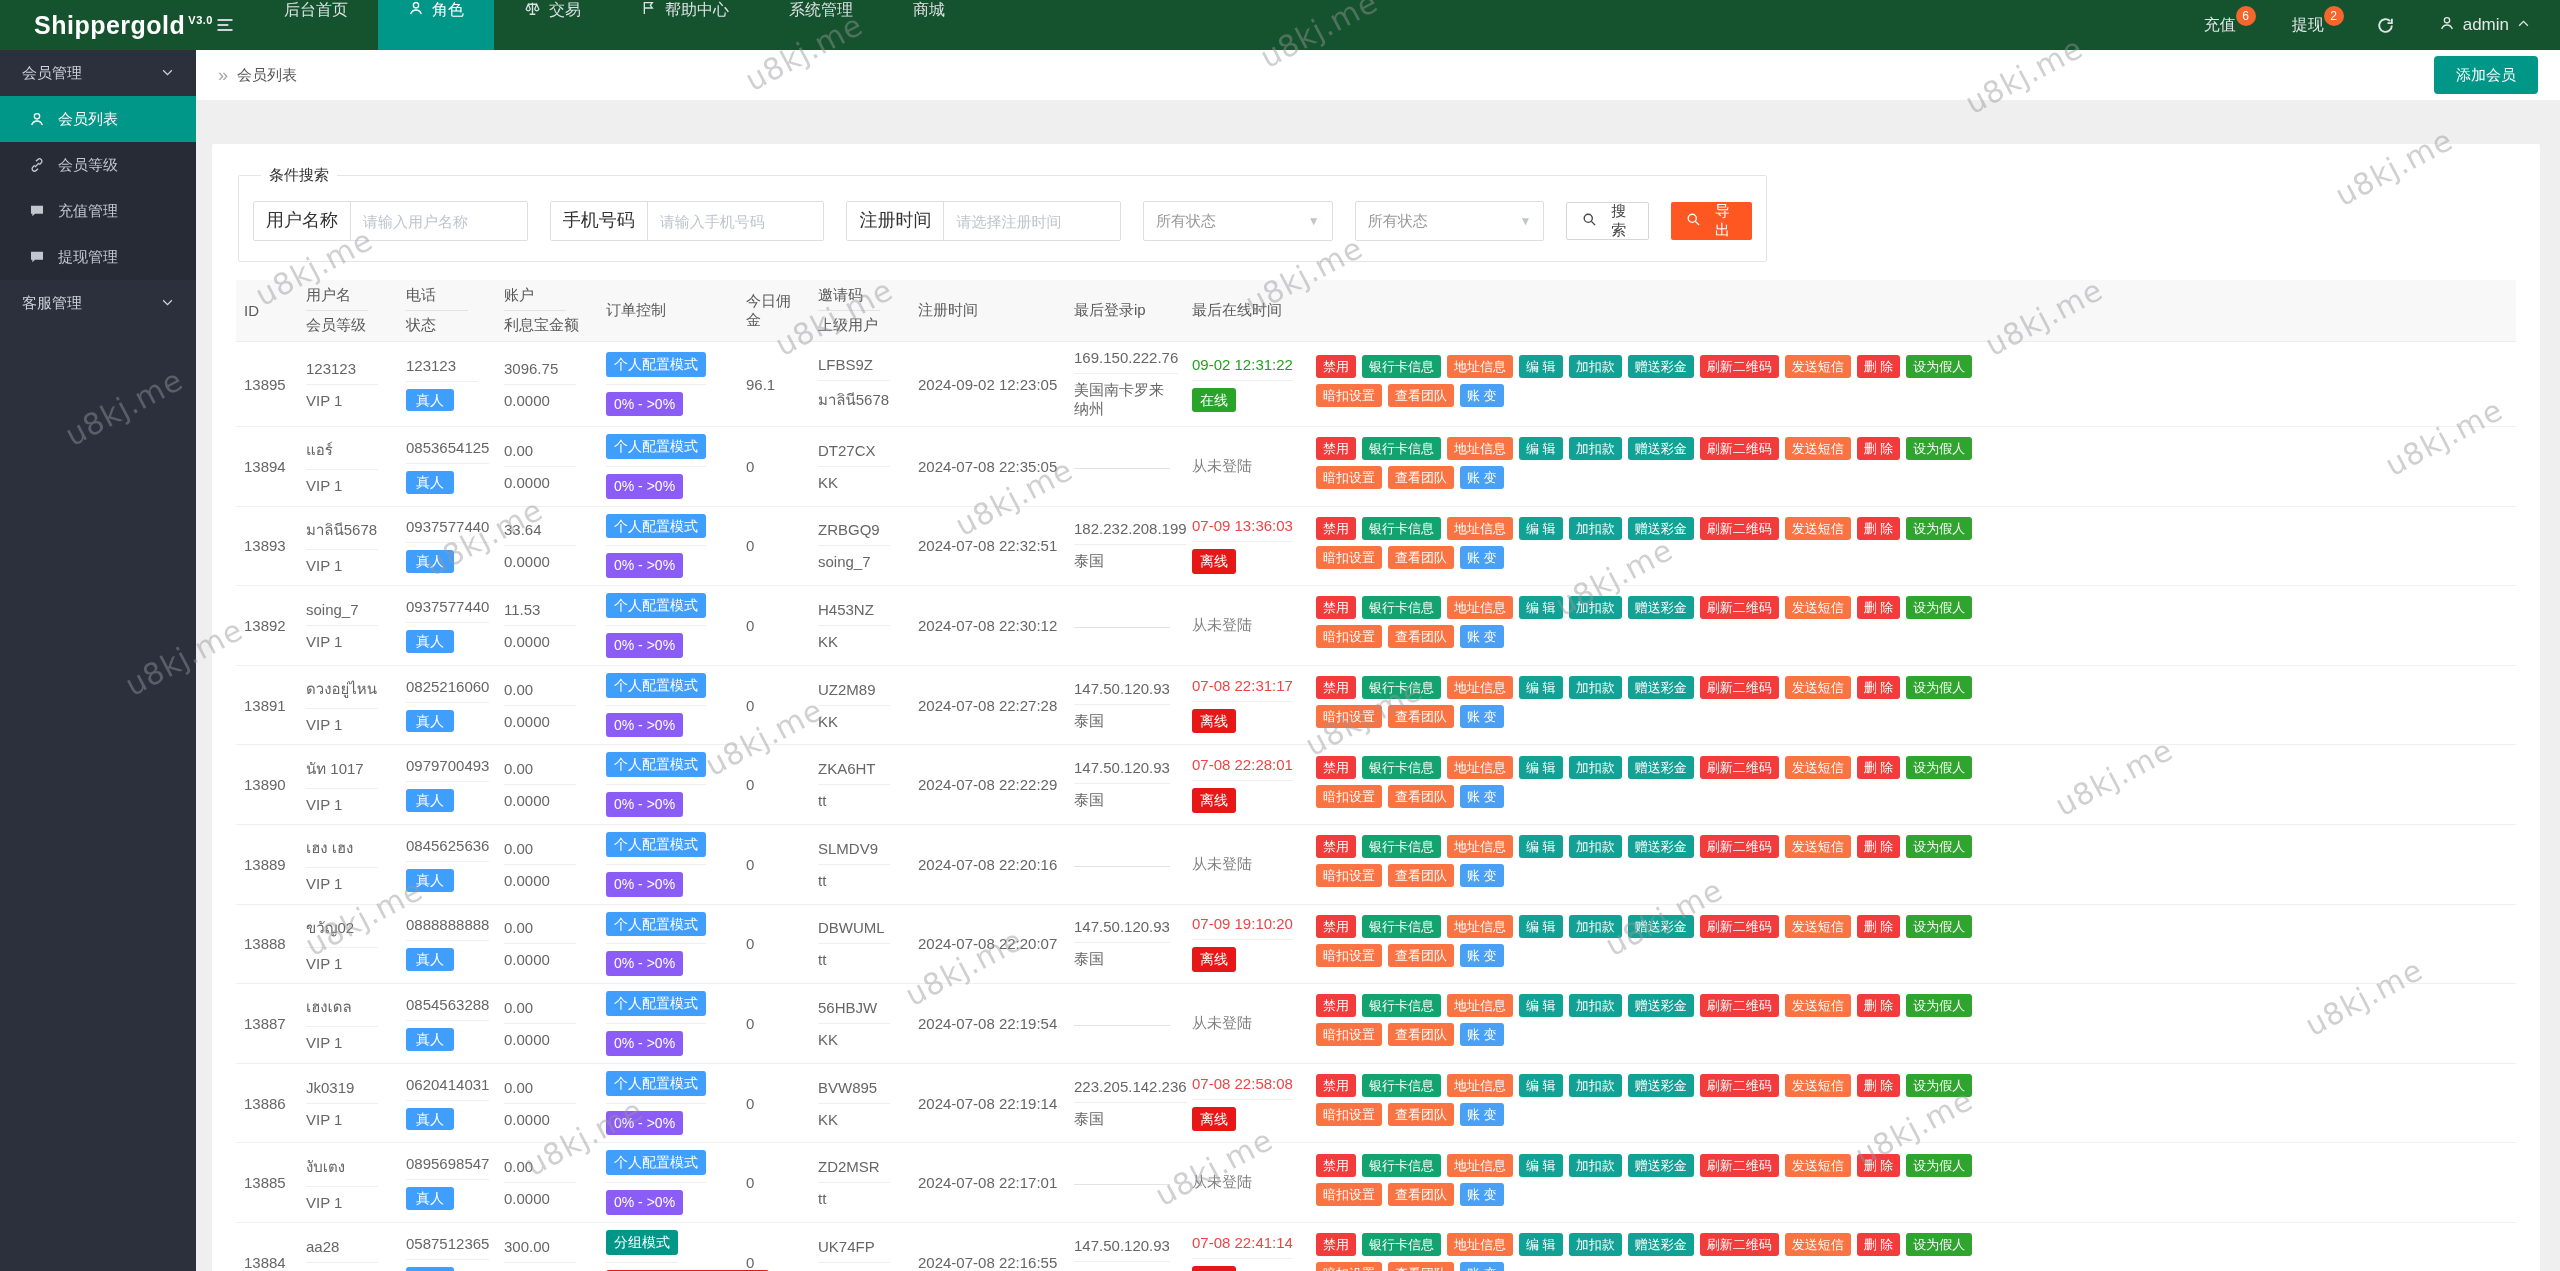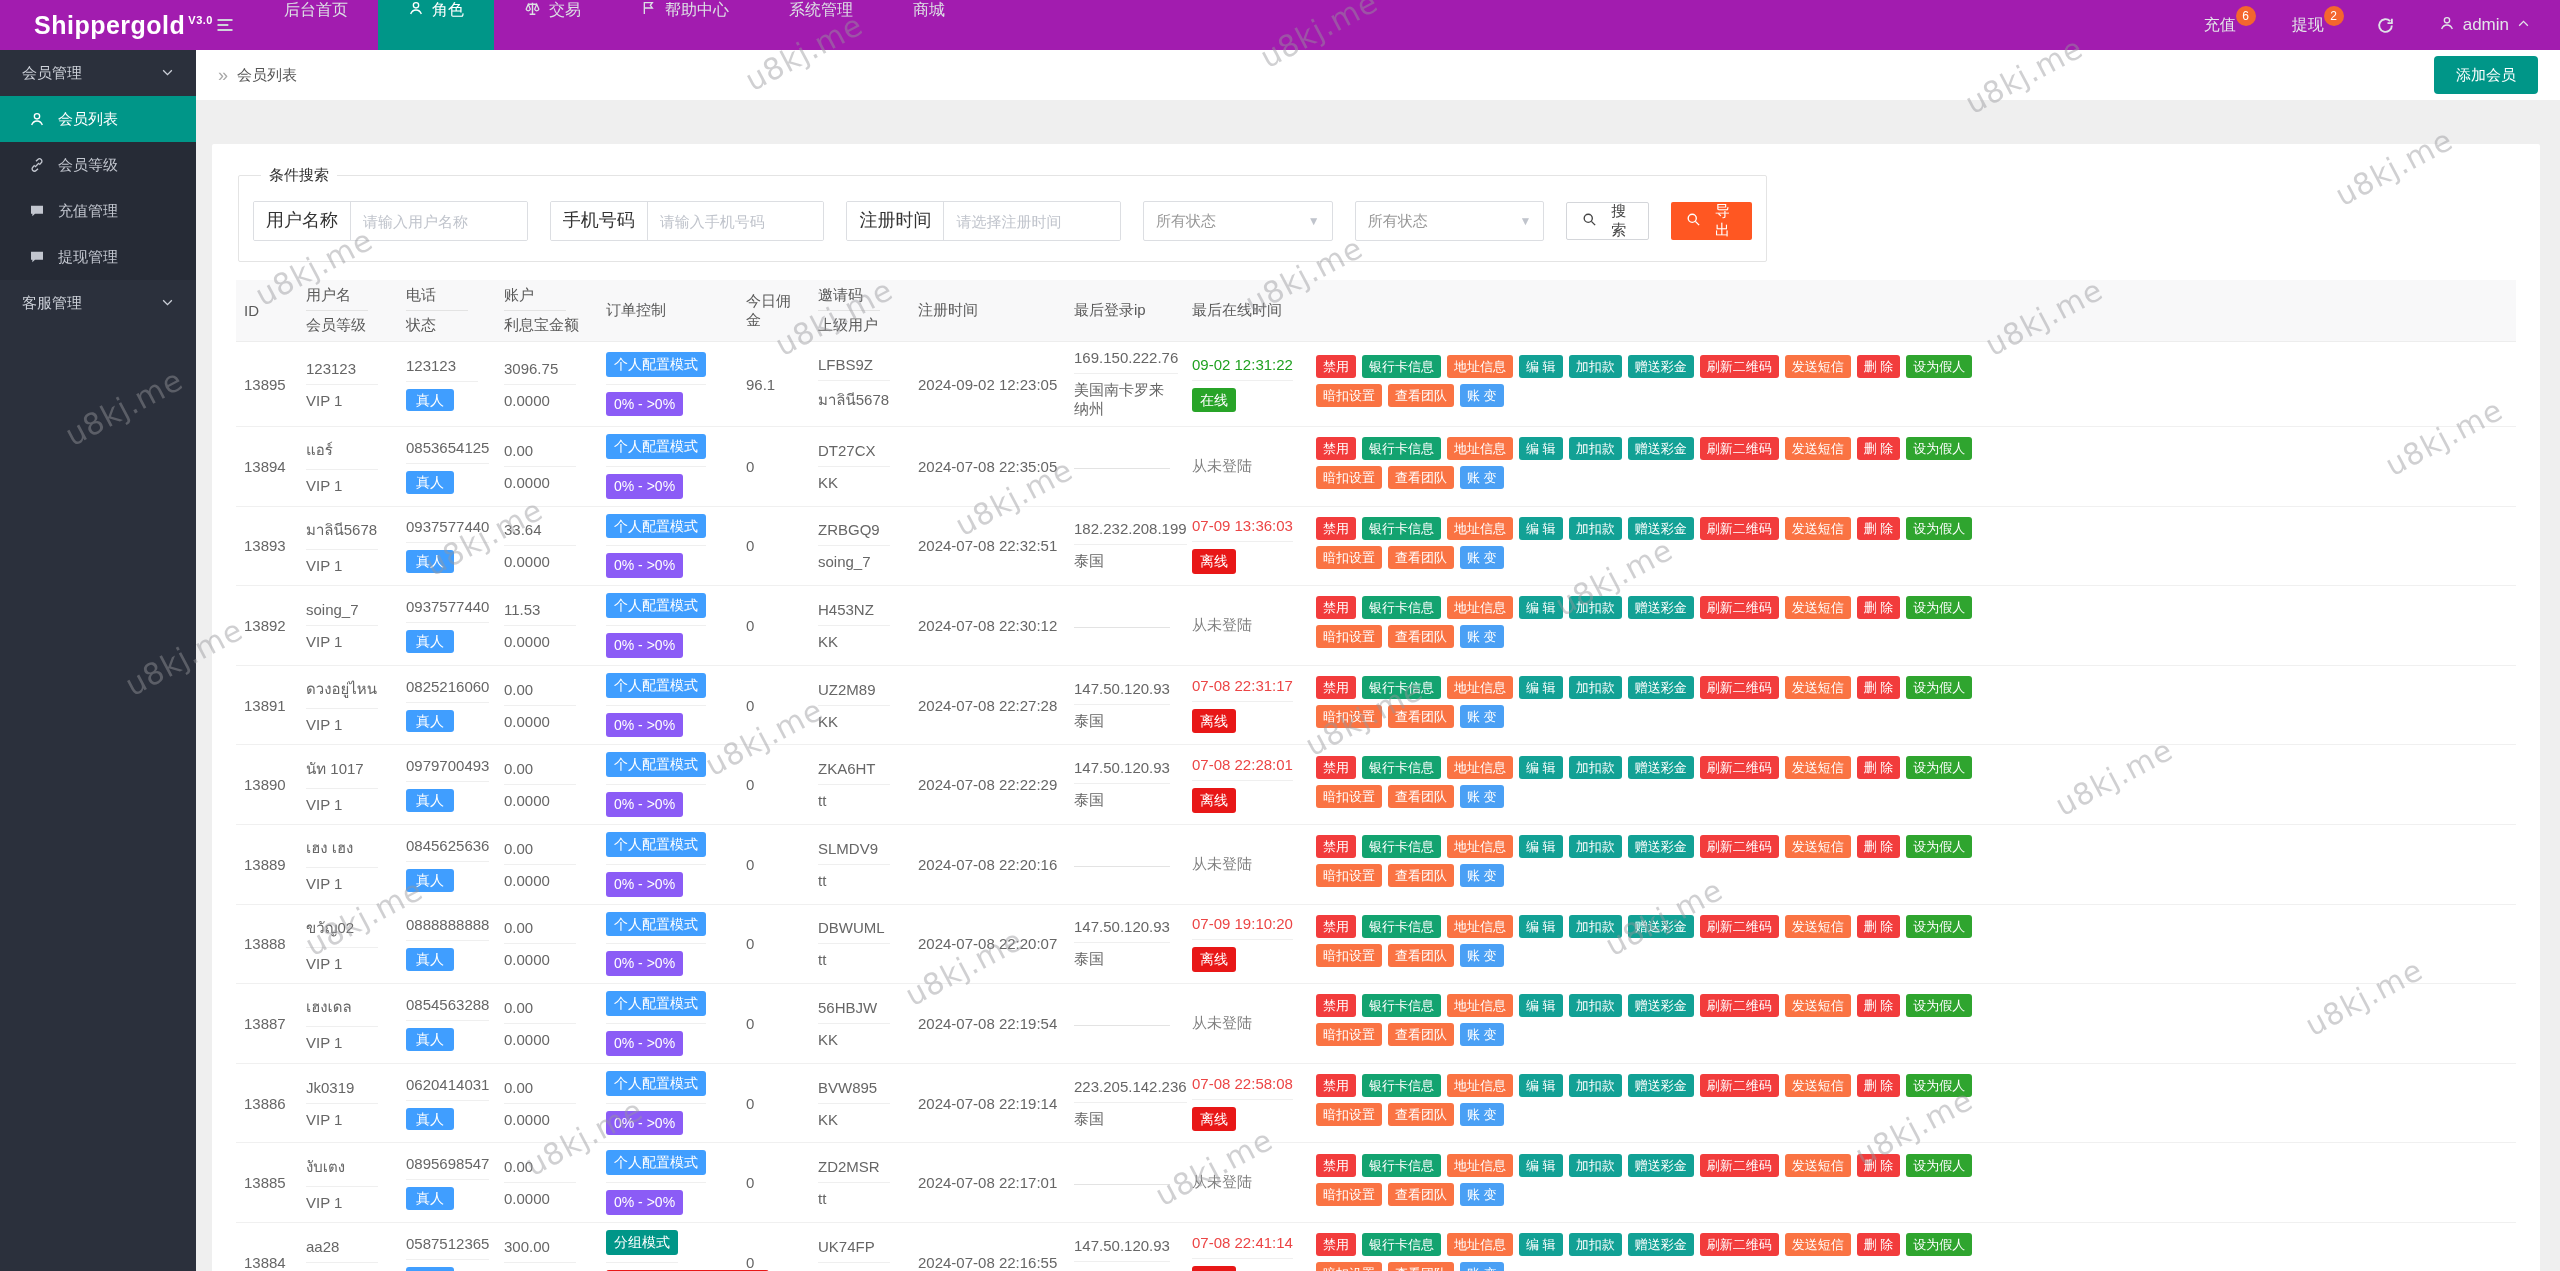--- a/index.html
+++ b/index.html
@@ -2,21 +2,21 @@
 <html><head>
 <meta charset="utf-8">
 <style>
   html,body{margin:0;padding:0}
   body{
     width:2560px;height:1271px;position:relative;overflow:hidden;
     font-family:"Liberation Sans","DejaVu Sans",sans-serif;
     background:#EFEFEF;color:#333;
   }
   
-  .navbar{position:absolute;top:0;left:0;right:0;height:50px;background:#a21caf;display:flex;align-items:center;color:#E3E5E9;z-index:10}
+  .navbar{position:absolute;top:0;left:0;right:0;height:50px;background:#14532d;display:flex;align-items:center;color:#E3E5E9;z-index:10}
   .logo{width:196px;padding-left:34px;box-sizing:border-box;color:#fff;font-size:25px;font-weight:bold;letter-spacing:.5px;white-space:nowrap}
   .logo sup{font-size:11px;font-weight:bold;margin-left:3px}
   .nav-toggle{width:58px;display:flex;justify-content:center;align-items:center;height:50px;cursor:pointer;color:#cfd3da}
   .nav-items{display:flex;height:50px}
   .nav-item{display:flex;align-items:flex-start;gap:8px;padding:0 30px;font-size:16px;cursor:pointer;color:#DDE0E5}
   .nav-item.active{background:#009688;color:#fff}
   .nav-item .icn{display:flex;align-items:center}
   .nav-right{margin-left:auto;display:flex;align-items:center;padding-right:30px;gap:8px}
   .nav-stat{position:relative;font-size:16px;padding:0 24px;cursor:pointer}
   .nav-badge{position:absolute;top:-9px;right:4px;min-width:20px;height:20px;line-height:20px;border-radius:10px;background:#F4662E;color:#fff;font-size:12px;text-align:center}

